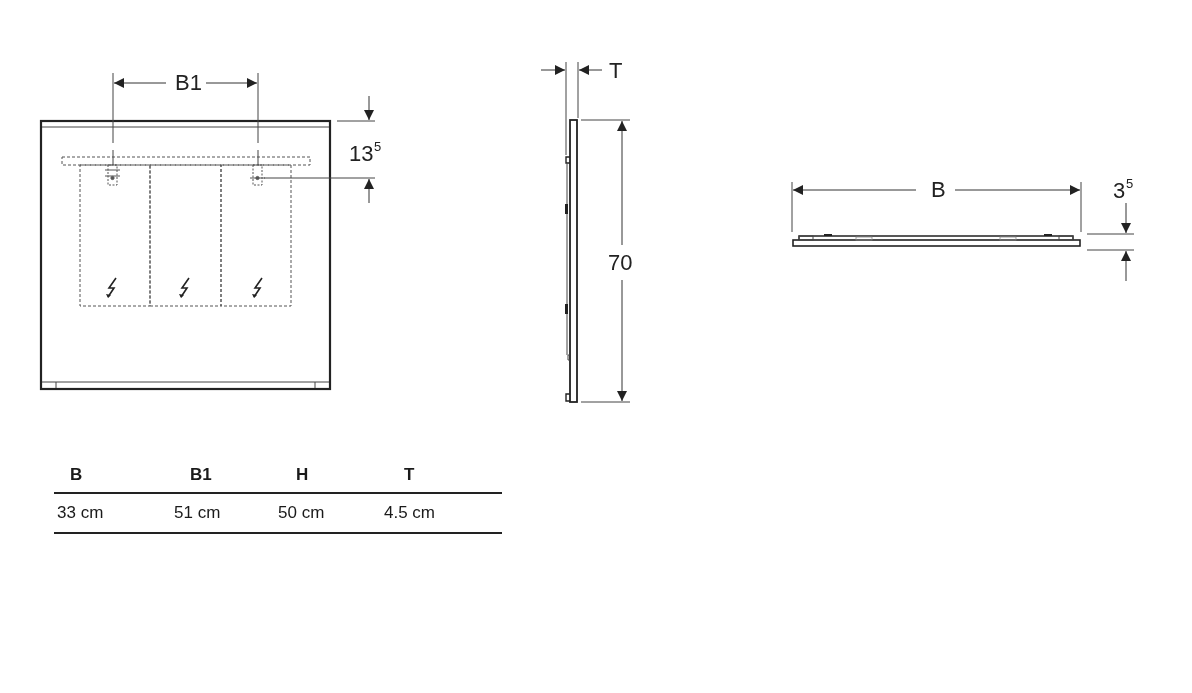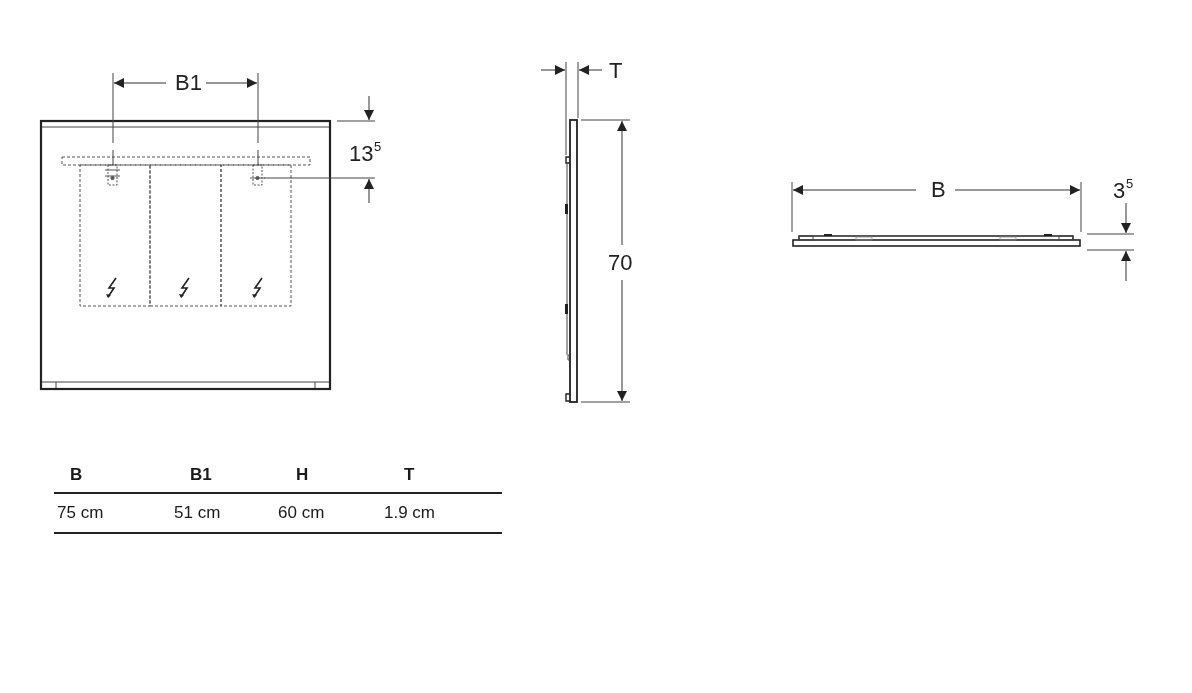--- a/index.html
+++ b/index.html
@@ -194,18 +194,18 @@
 </svg>
 
 <div class="spec-table">
   <div class="spec-row spec-head">
     <div class="cell c0">B</div>
     <div class="cell c1">B1</div>
     <div class="cell c2">H</div>
     <div class="cell c3">T</div>
   </div>
   <div class="spec-row spec-vals">
-    <div class="cell c0">75 cm</div>
+    <div class="cell c0">33 cm</div>
     <div class="cell c1">51 cm</div>
-    <div class="cell c2">60 cm</div>
-    <div class="cell c3">1.9 cm</div>
+    <div class="cell c2">50 cm</div>
+    <div class="cell c3">4.5 cm</div>
   </div>
 </div>
 
 </body></html>

